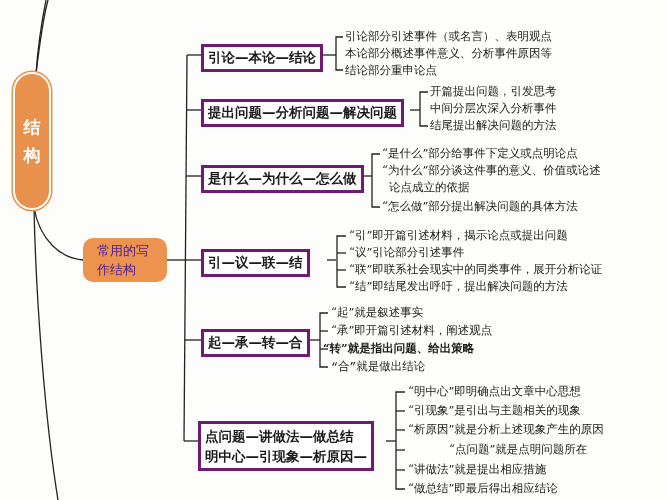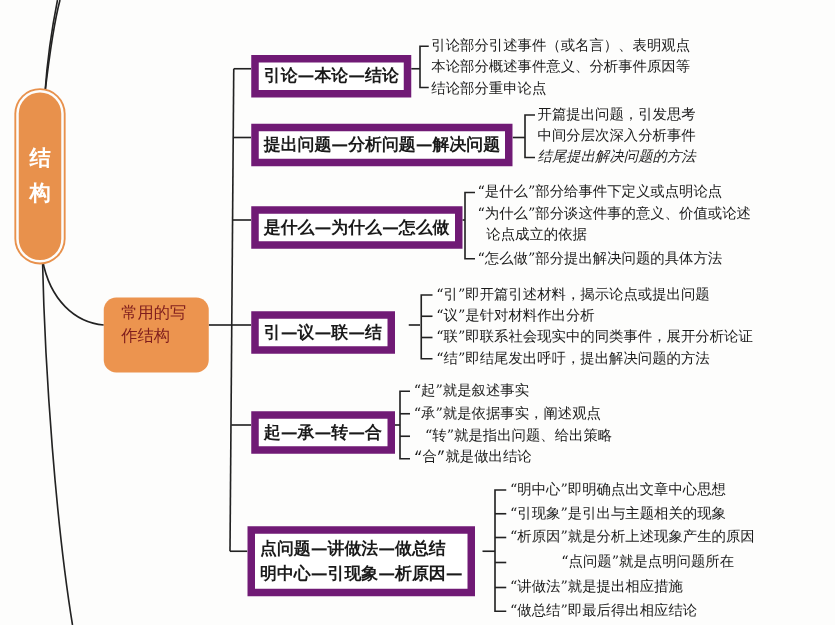--- a/index.html
+++ b/index.html
@@ -1,20 +1,20 @@
 <!DOCTYPE html>
 <html><head>
 <meta charset="utf-8">
 <style>
   html, body { margin:0; padding:0; }
   body { width:668px; height:500px; background:#fdfdfc; position:relative; overflow:hidden; font-family:"DejaVu Sans", sans-serif; color:#1a1a1a; }
   svg.lines { position:absolute; left:0; top:0; width:668px; height:500px; }
   .root { position:absolute; left:15px; top:74px; width:34px; height:134px; border-radius:17px; background:#e8914c; box-shadow:0 0 0 2px #fdfdfc, 0 0 0 3.5px #e8914c; color:#fff; display:flex; flex-direction:column; align-items:center; justify-content:center; font-size:17px; font-weight:bold; line-height:28px; }
-  .sub { position:absolute; left:83px; top:238px; width:84px; height:60px; border-radius:10px; background:#ec944f; color:#7f1d1d; font-size:13px; line-height:19px; padding:3px 0 0 14px; box-sizing:border-box; }
-  .box { position:absolute; border:6px solid #701a75; background:#fff; font-weight:bold; font-size:13.5px; padding:2px 4px; white-space:nowrap; box-sizing:border-box; }
+  .sub { position:absolute; left:83px; top:238px; width:84px; height:44px; border-radius:10px; background:#ec944f; color:#4c1d95; font-size:13px; line-height:19px; padding:3px 0 0 14px; box-sizing:border-box;font-family:Liberation Serif, serif; }
+  .box { position:absolute; border:3px solid #701a75; background:#fff; font-weight:bold; font-size:13.5px; padding:2px 4px; white-space:nowrap; box-sizing:border-box; }
   .leaf { position:absolute; font-family:"DejaVu Serif", serif; font-size:11.5px; white-space:nowrap; line-height:17px; }
 </style>
 </head>
 <body>
 
 <svg class="lines" viewBox="0 0 668 500">
   <g fill="none" stroke="#222" stroke-width="1.3">
 
     <path d="M36,74 C40,40 44,15 48,0"></path>
     <path d="M36,74 C38,45 42,20 46,0"></path>
@@ -70,38 +70,38 @@
 </div>
 
 <div class="box" style="left:201px;top:44px;">引论—本论—结论</div>
 <div class="leaf" style="left:345px;top:28px;">引论部分引述事件（或名言）、表明观点</div>
 <div class="leaf" style="left:345px;top:45px;">本论部分概述事件意义、分析事件原因等</div>
 <div class="leaf" style="left:345px;top:62px;">结论部分重申论点</div>
 
 <div class="box" style="left:201px;top:99px;">提出问题—分析问题—解决问题</div>
 <div class="leaf" style="left:430px;top:83px;text-align:center;">开篇提出问题，引发思考</div>
 <div class="leaf" style="left:430px;top:100px;">中间分层次深入分析事件</div>
-<div class="leaf" style="left:430px;top:117px;font-style:italic;">结尾提出解决问题的方法</div>
+<div class="leaf" style="left:430px;top:117px;">结尾提出解决问题的方法</div>
 
 <div class="box" style="left:201px;top:165px;">是什么—为什么—怎么做</div>
 <div class="leaf" style="left:382px;top:145px;">“是什么”部分给事件下定义或点明论点</div>
 <div class="leaf" style="left:382px;top:162px;">“为什么”部分谈这件事的意义、价值或论述</div>
 <div class="leaf" style="left:389px;top:179px;">论点成立的依据</div>
 <div class="leaf" style="left:382px;top:198px;">“怎么做”部分提出解决问题的具体方法</div>
 
 <div class="box" style="left:201px;top:249px;">引—议—联—结</div>
 <div class="leaf" style="left:349px;top:227px;">“引”即开篇引述材料，揭示论点或提出问题</div>
-<div class="leaf" style="left:349px;top:244px;">“议”是针对材料作出分析</div>
+<div class="leaf" style="left:349px;top:244px;">“议”引论部分引述事件</div>
 <div class="leaf" style="left:349px;top:261px;text-align:center;">“联”即联系社会现实中的同类事件，展开分析论证</div>
 <div class="leaf" style="left:349px;top:278px;">“结”即结尾发出呼吁，提出解决问题的方法</div>
 
 <div class="box" style="left:201px;top:329px;">起—承—转—合</div>
 <div class="leaf" style="left:331px;top:304px;">“起”就是叙述事实</div>
-<div class="leaf" style="left:331px;top:322px;">“承”就是依据事实，阐述观点</div>
-<div class="leaf" style="left:340px;top:340px;">“转”就是指出问题、给出策略</div>
+<div class="leaf" style="left:331px;top:322px;">“承”即开篇引述材料，阐述观点</div>
+<div class="leaf" style="left:323px;top:340px;font-weight:bold;">“转”就是指出问题、给出策略</div>
 <div class="leaf" style="left:331px;top:358px;font-family:Liberation Mono, monospace;">“合”就是做出结论</div>
 
 <div class="box" style="left:198px;top:421px;line-height:20px;">
   <div>点问题—讲做法—做总结</div>
   <div>明中心—引现象—析原因—</div>
 </div>
 <div class="leaf" style="left:408px;top:383px;">“明中心”即明确点出文章中心思想</div>
 <div class="leaf" style="left:408px;top:402px;">“引现象”是引出与主题相关的现象</div>
 <div class="leaf" style="left:408px;top:421px;">“析原因”就是分析上述现象产生的原因</div>
 <div class="leaf" style="left:408px;top:441px;margin-left:41px;">“点问题”就是点明问题所在</div>

